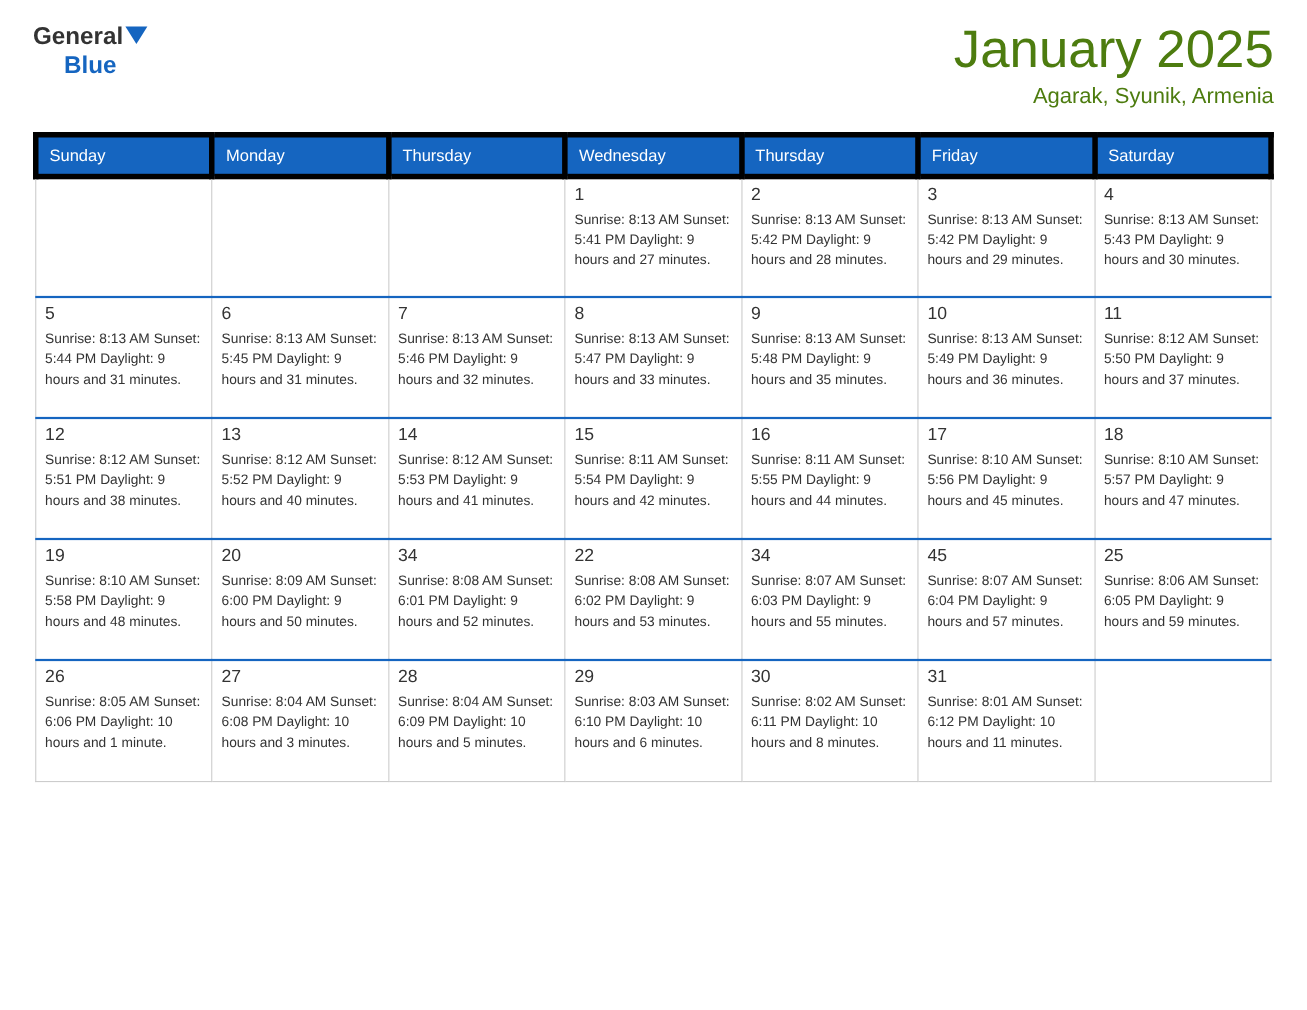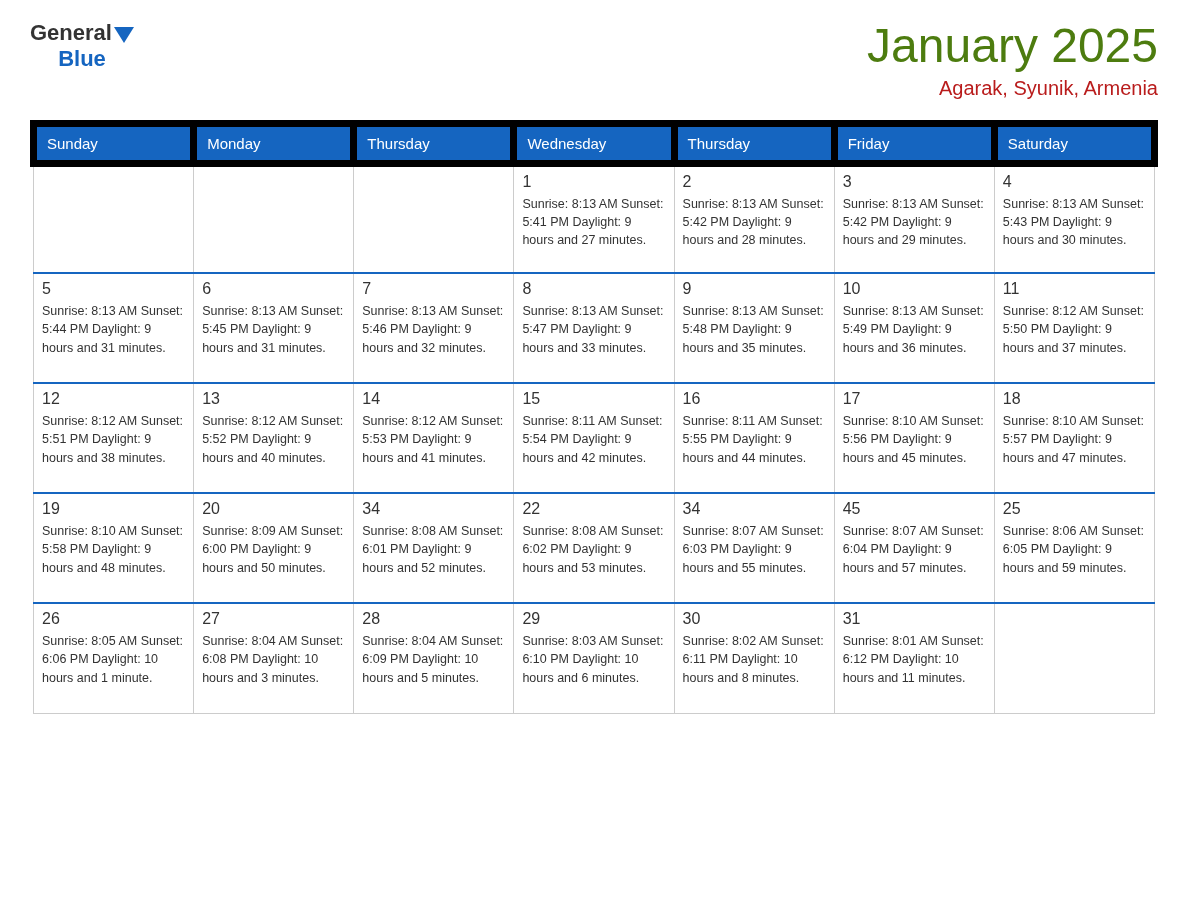--- a/index.html
+++ b/index.html
@@ -35,52 +35,51 @@
       border-top: 16px solid #1565c0;
       margin-left: 2px;
       margin-top: 4px;
     }
     .logo-wrapper {
       display: flex;
       flex-direction: column;
     }
     .logo-top {
       display: flex;
-      align-items: center;
     }
     .title-block {
       text-align: right;
     }
     .title-block h1 {
       font-size: 48px;
       font-weight: normal;
       color: #4d7c0f;
       line-height: 1.1;
     }
     .title-block h2 {
       font-size: 20px;
       font-weight: normal;
-      color: #b91c1c;
+      color: #4d7c0f;
       margin-top: 4px;
     }
     table {
       width: 100%;
       border-collapse: collapse;
       table-layout: fixed;
     }
     thead tr {
       background-color: #1565c0;
     }
     thead th {
       color: #fff;
       font-size: 15px;
       font-weight: normal;
       padding: 8px 10px;
       text-align: left;
-      border: 7px solid #000000;
+      border: 5px solid #000000;
     }
     tbody td {
       vertical-align: top;
       padding: 6px 8px;
       border: 1px solid #ccc;
       font-size: 13px;
       color: #333;
       height: 110px;
     }
     .day-num {

